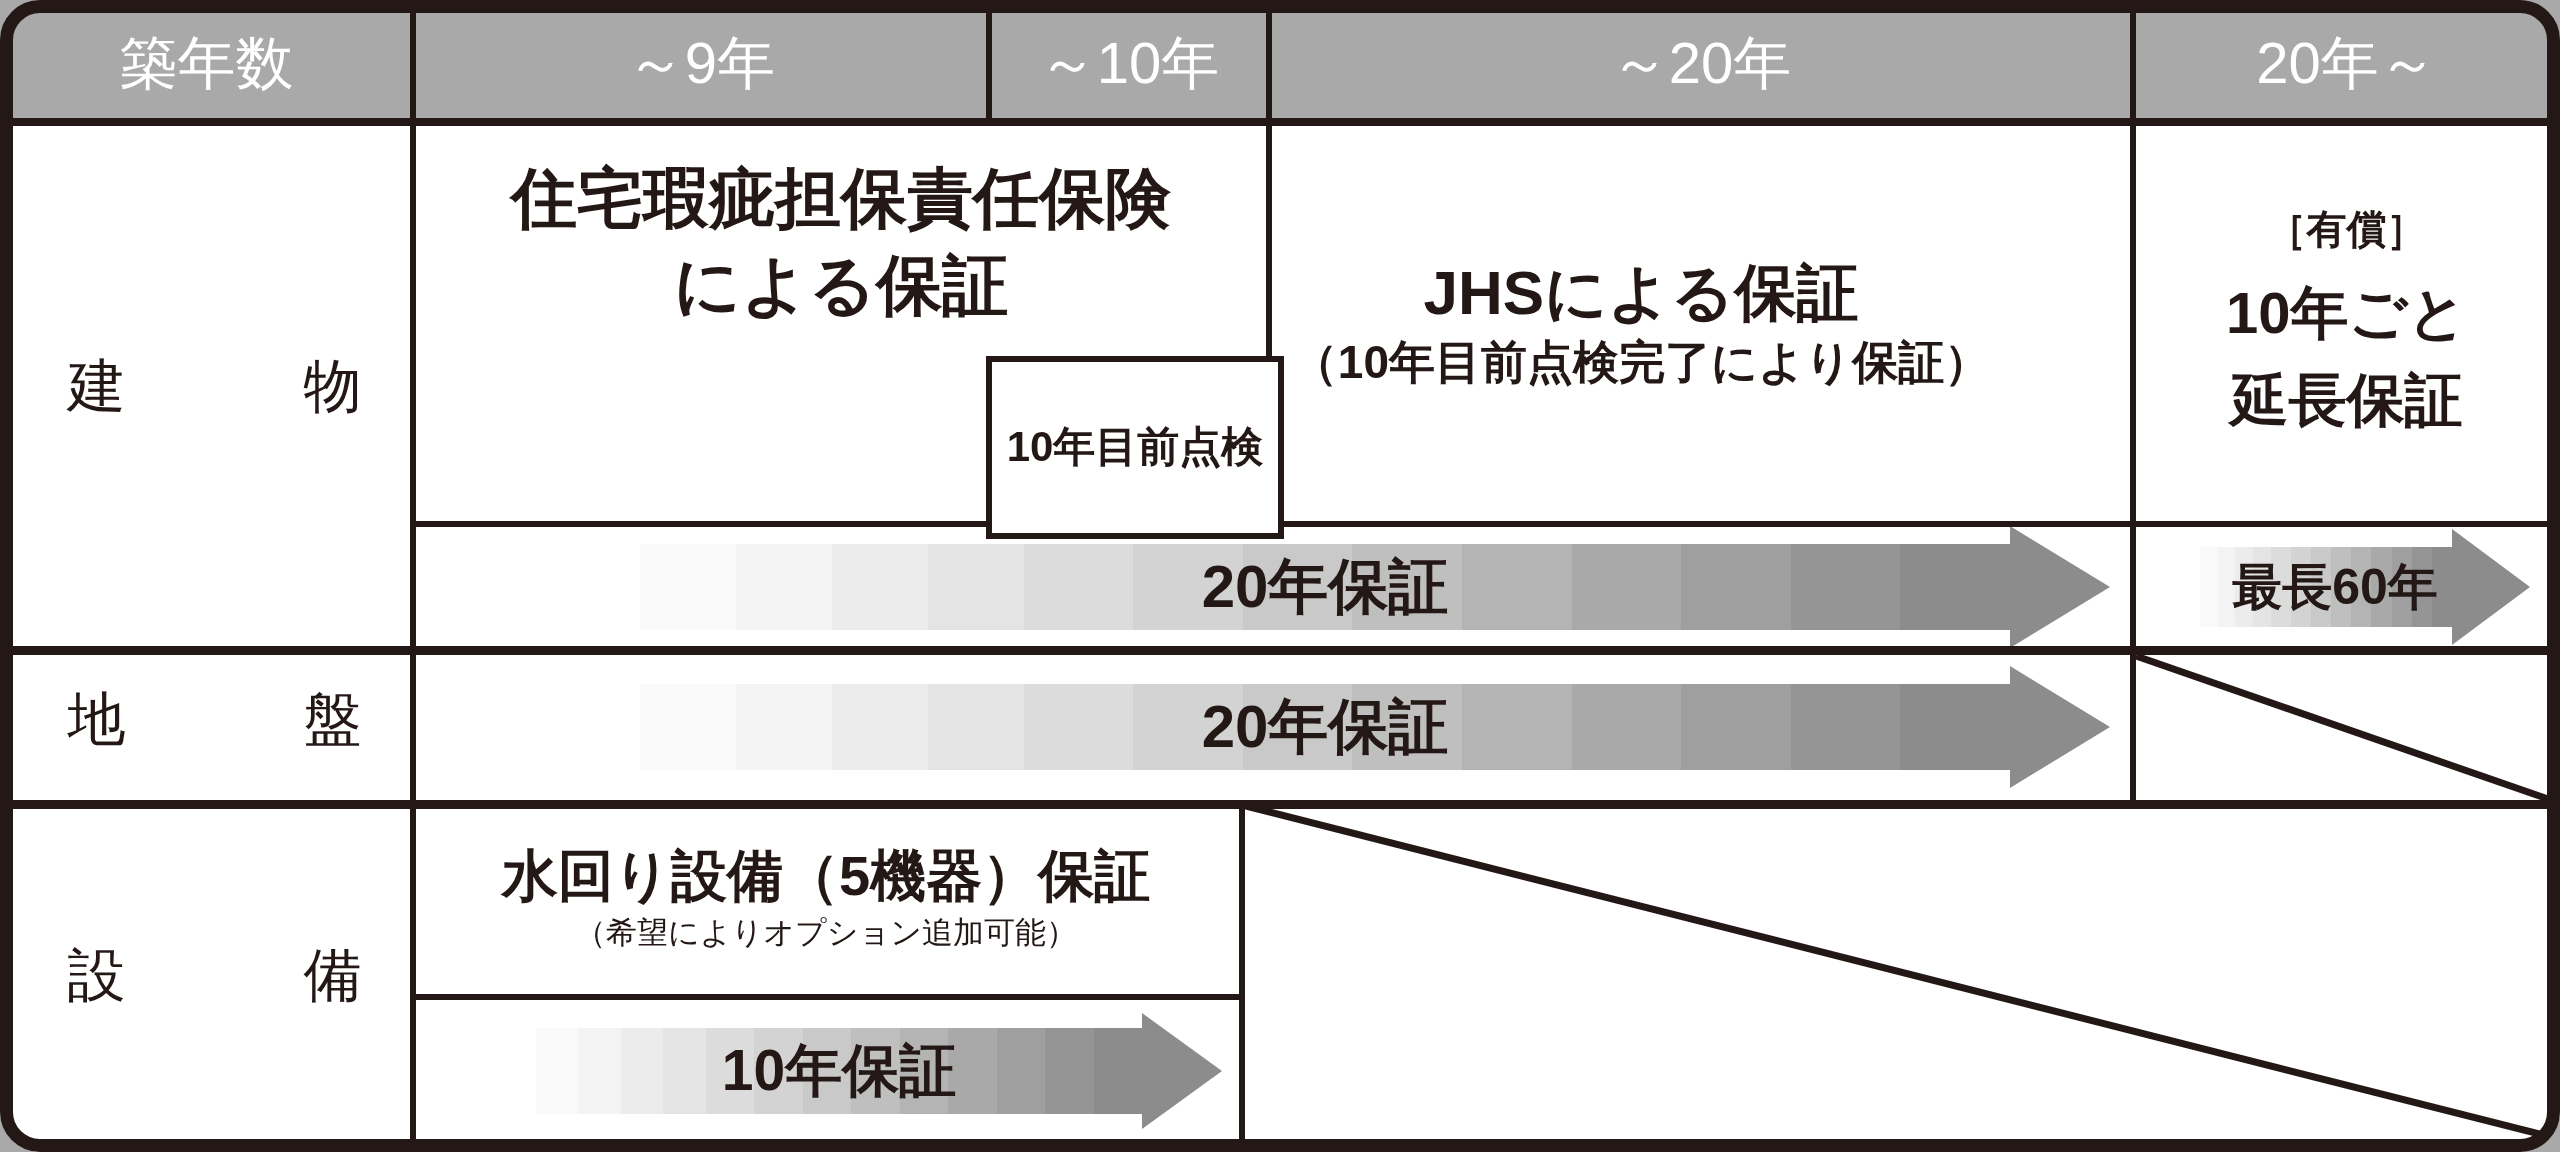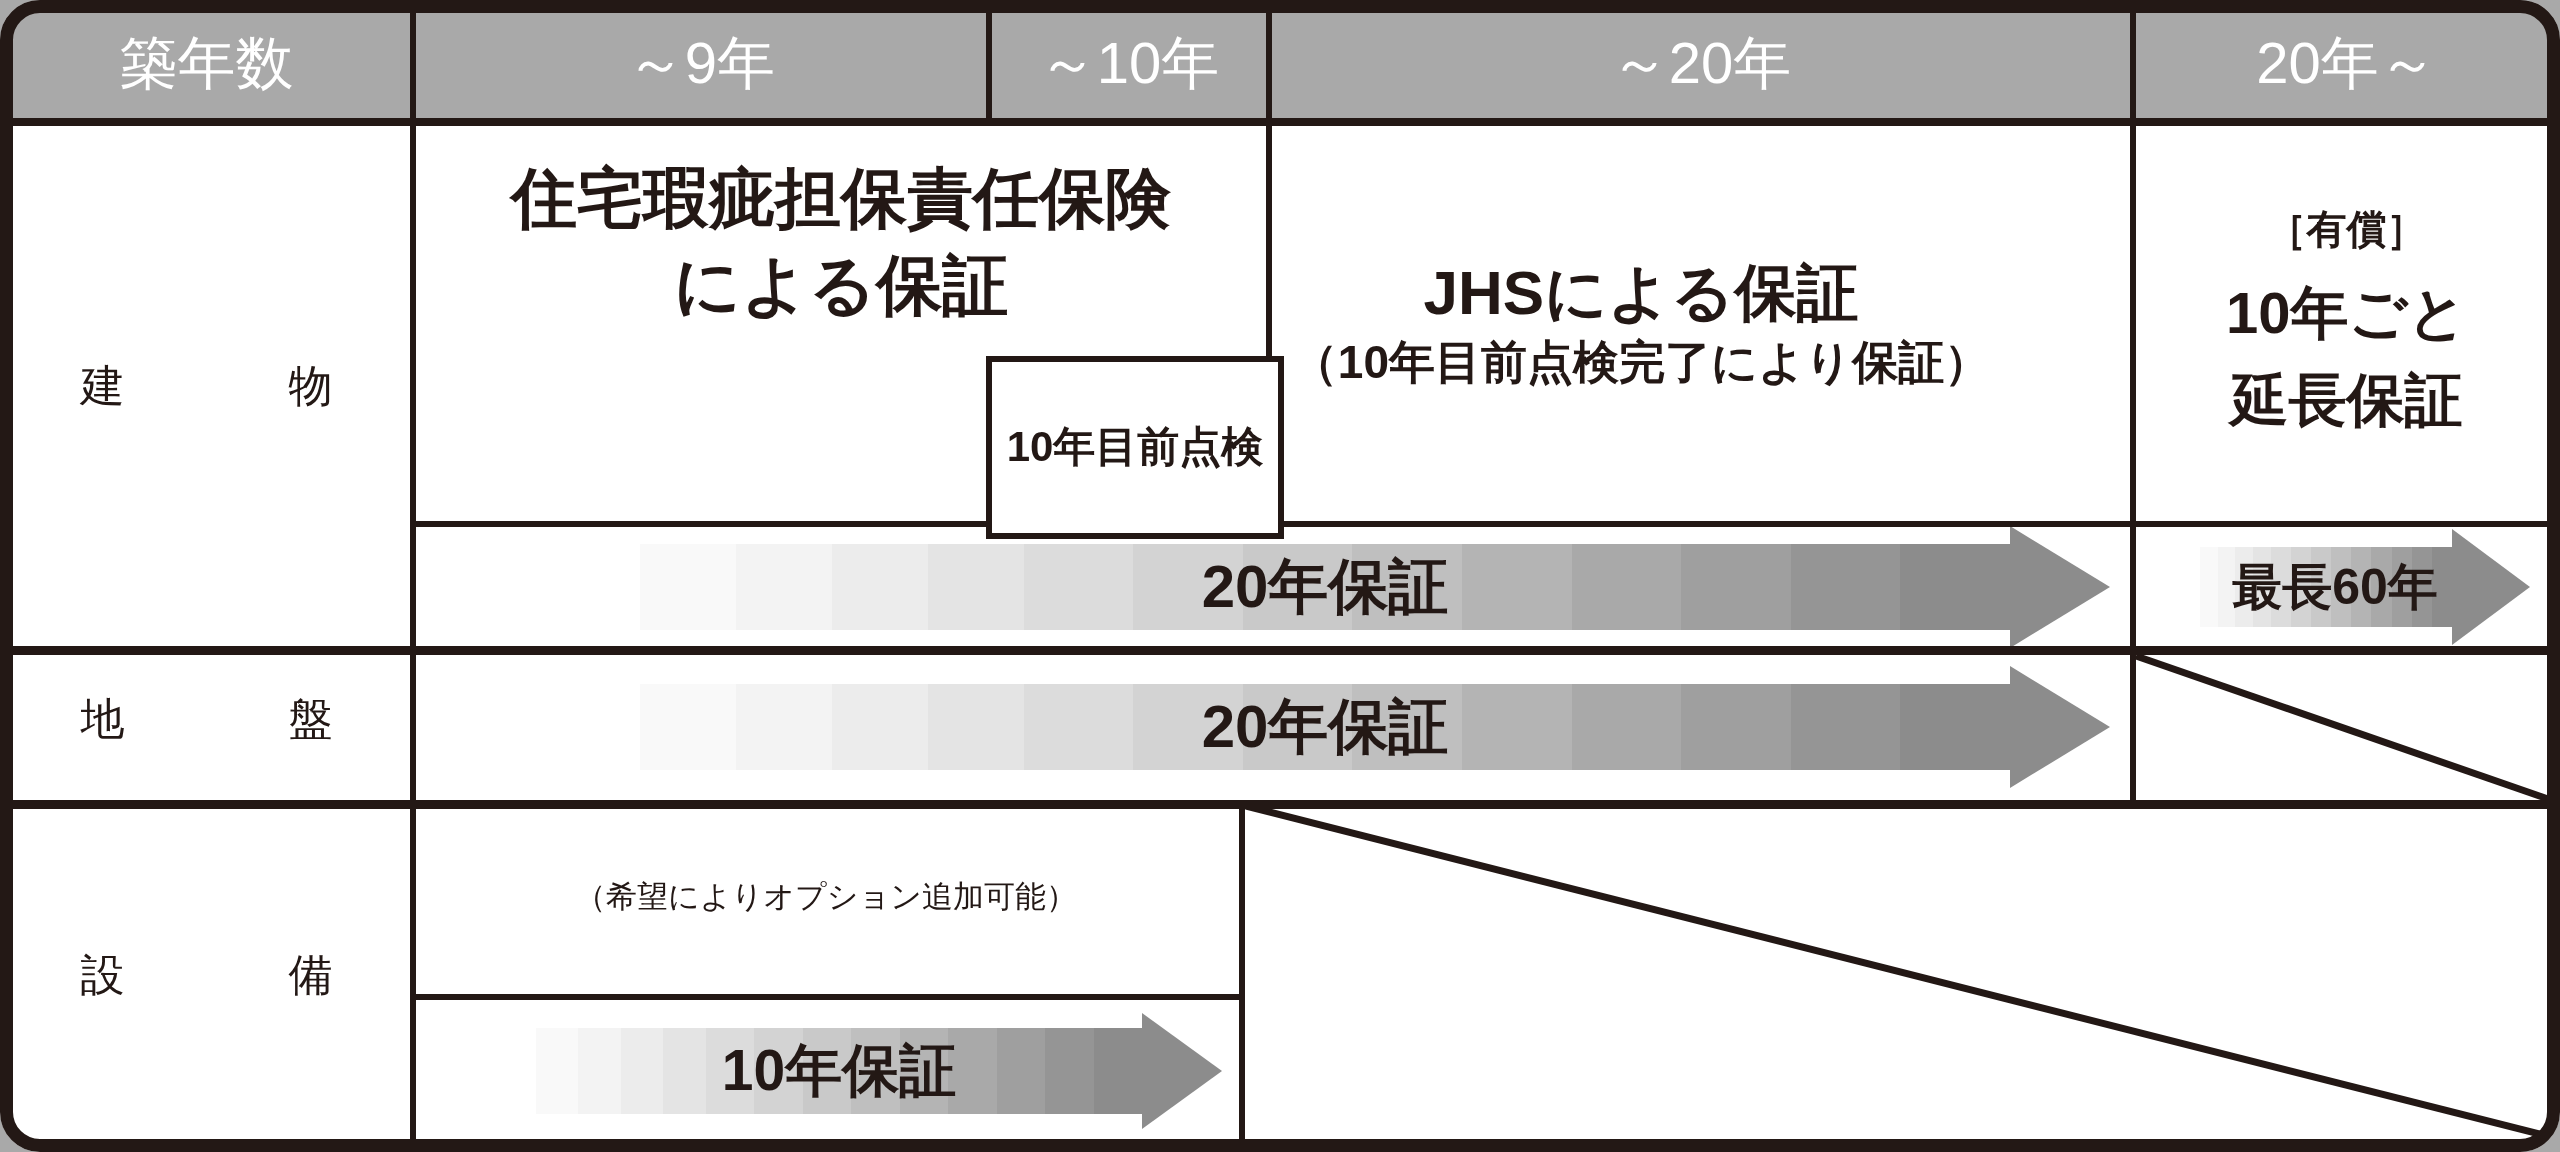--- a/index.html
+++ b/index.html
@@ -12,22 +12,22 @@
   .canvas{position:relative;width:2560px;height:1152px;overflow:hidden;}
   .clip{position:absolute;inset:0;border-radius:40px;overflow:hidden;background:var(--bg,#fff);}
   .border-overlay{position:absolute;inset:0;border:13px solid var(--border-color,#231815);
     border-radius:40px;pointer-events:none;z-index:50;}
   .header-band{position:absolute;left:0;top:0;width:2560px;height:122px;
     background:var(--header-bg,#a9a9a9);z-index:1;}
   .hcell{position:absolute;top:8px;height:112px;display:flex;align-items:center;justify-content:center;
     color:var(--header-text,#fff);font-size:58px;font-weight:400;z-index:15;white-space:nowrap;}
   .ln{position:absolute;background:var(--border-color,#231815);z-index:10;}
   .row-label{position:absolute;display:flex;align-items:center;justify-content:center;
-    font-size:44px;font-weight:400;z-index:15;white-space:nowrap;
-    letter-spacing:60px;text-indent:0;padding-left:0;}
+    font-size:58px;font-weight:400;z-index:15;white-space:nowrap;
+    letter-spacing:60px;text-indent:0;padding-left:8px;}
   .row-label span{margin-right:-60px;}
   .block{position:absolute;display:flex;flex-direction:column;align-items:center;justify-content:center;
     text-align:center;z-index:15;white-space:nowrap;}
   .t-xl{font-size:66px;font-weight:700;line-height:1.32;}
   .t-l{font-size:62px;font-weight:700;line-height:1.3;}
   .t-m{font-size:56px;font-weight:700;line-height:1.3;}
   .t-s{font-size:46px;font-weight:700;line-height:1.3;}
   .t-xs{font-size:31px;font-weight:400;line-height:1.3;text-align:center;}
   .t-tag{font-size:40px;font-weight:700;line-height:1.3;margin-bottom:14px;}
   .t-ext{font-size:58px;font-weight:700;line-height:1.5;}
@@ -107,20 +107,21 @@
       <div class="t-s">（10年目前点検完了により保証）</div>
     </div>
 
     <div class="block" style="left:2133px;top:122px;width:427px;height:402px;">
       <div class="t-tag">［有償］</div>
       <div class="t-ext">10年ごと</div>
       <div class="t-ext">延長保証</div>
     </div>
 
     <div class="block" style="left:413px;top:800px;width:826px;height:194px;">
+      <div class="t-m">水回り設備（5機器）保証</div>
       <div class="t-xs">（希望によりオプション追加可能）</div>
     </div>
 
     <div class="arrow" style="left:640px;top:526px;width:1470px;height:122px;">
       <div class="arrow-body" style="right:100px;height:86px;"></div>
       <div class="arrow-head" style="border-left:100px solid var(--arrow-end,#8c8c8c);border-top:61px solid transparent;border-bottom:61px solid transparent;"></div>
       <div class="arrow-label" style="right:100px;font-size:60px;">20年保証</div>
     </div>
 
     <div class="arrow" style="left:2200px;top:529px;width:330px;height:116px;">

